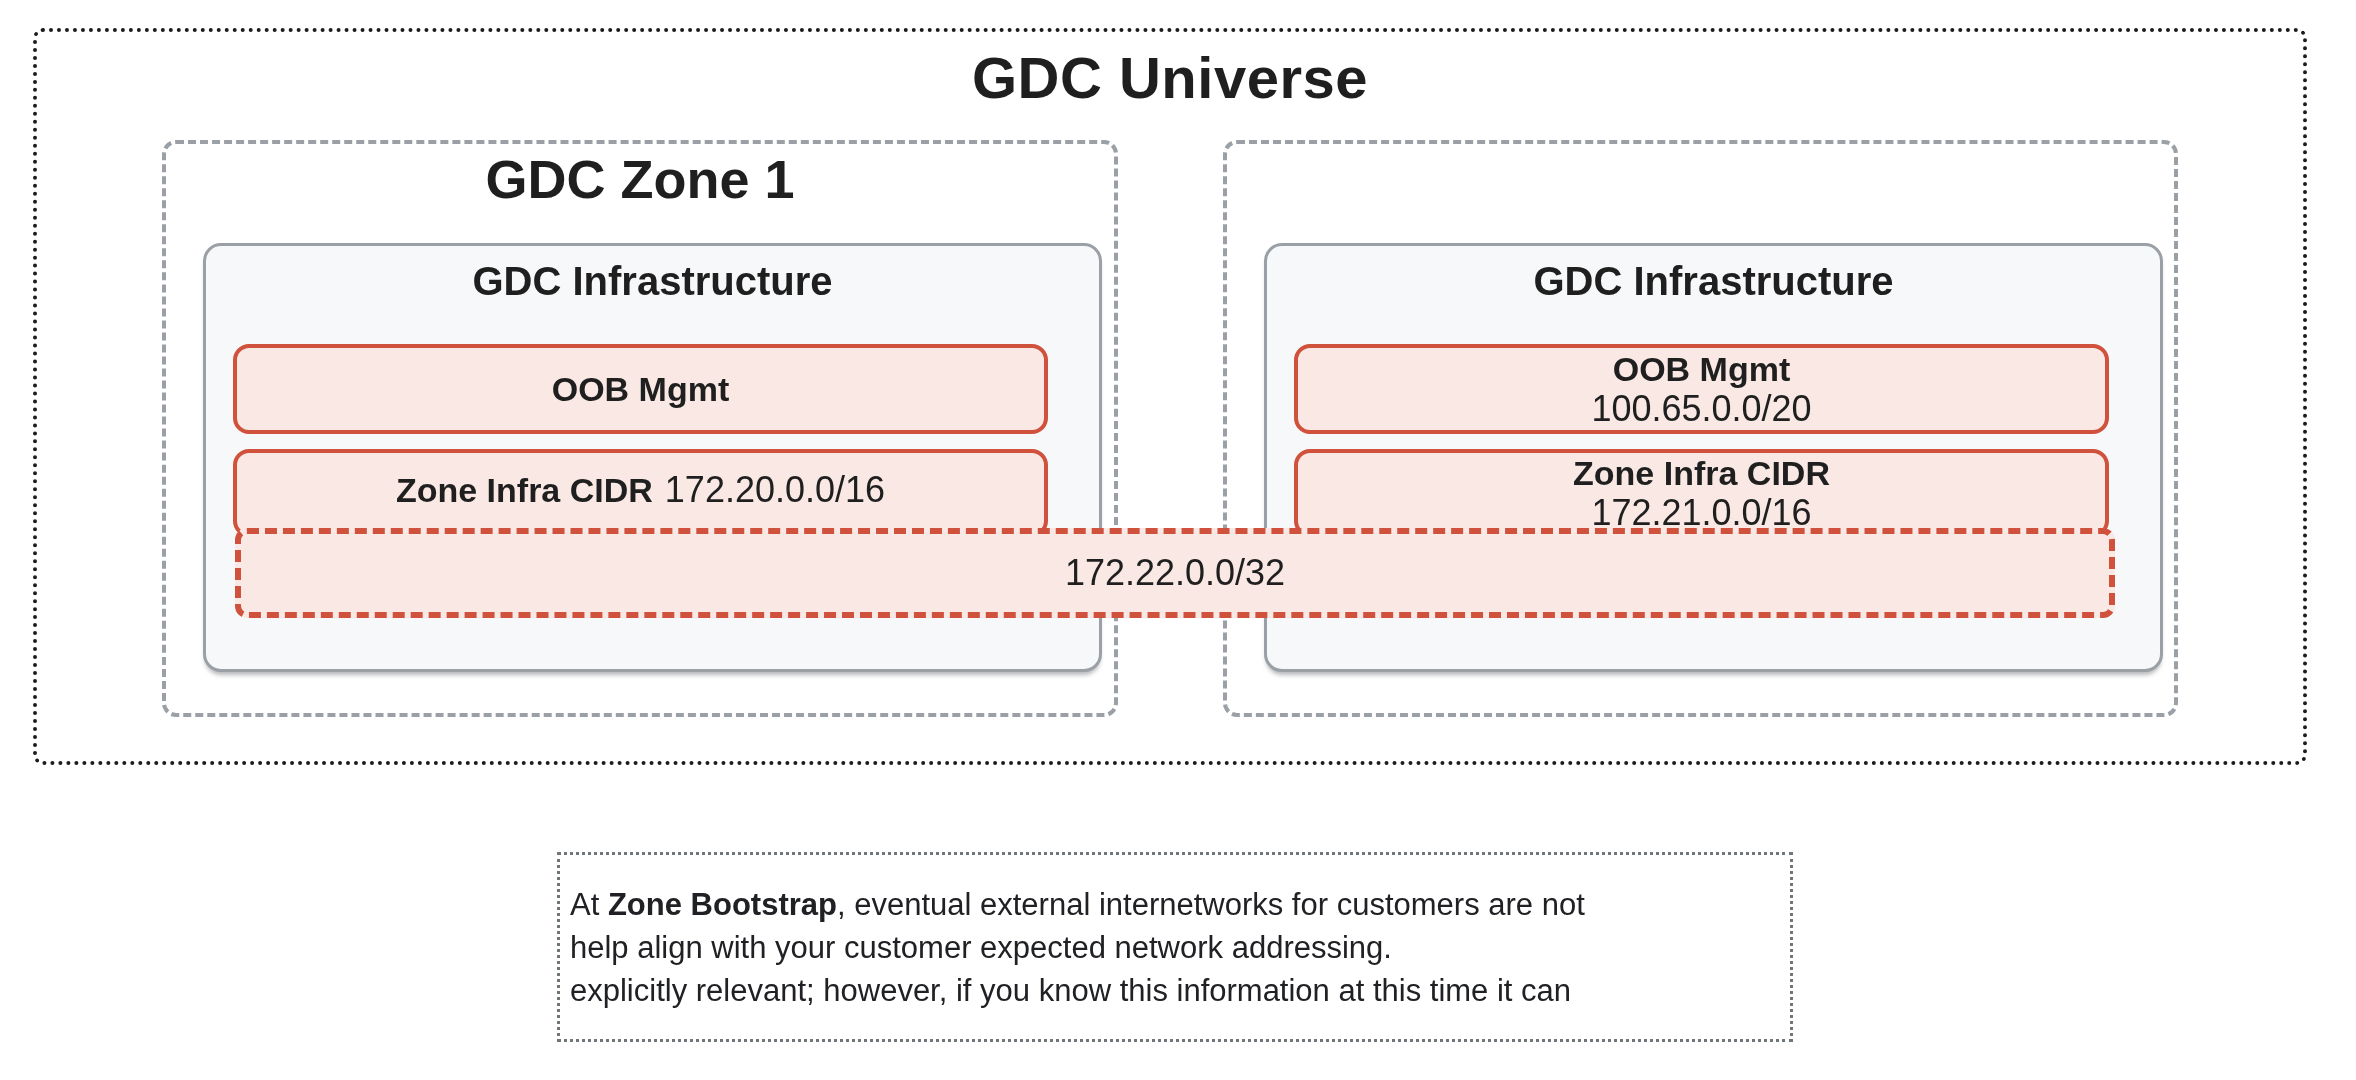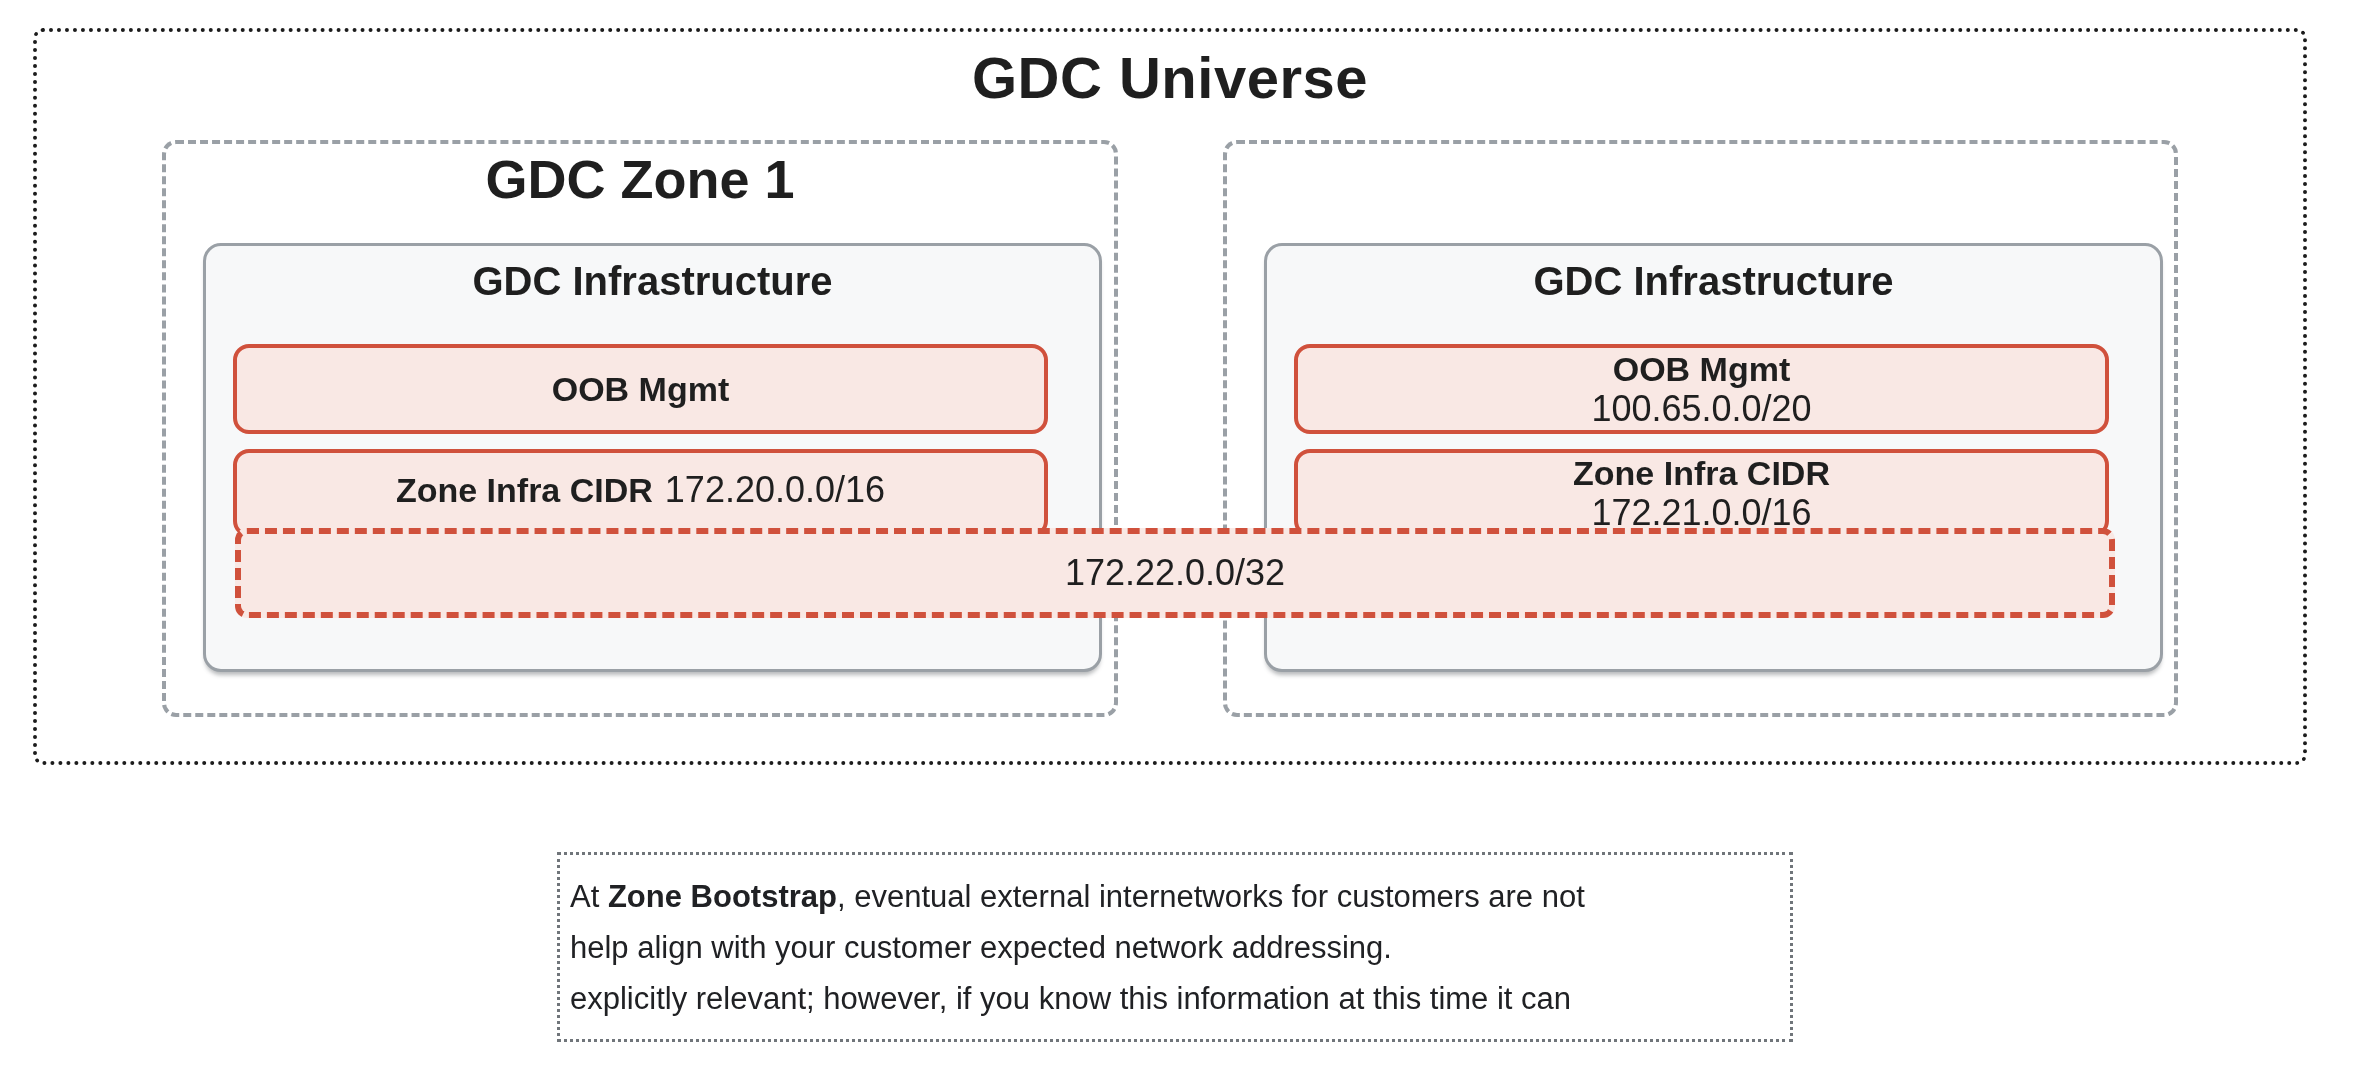--- a/index.html
+++ b/index.html
@@ -47,21 +47,21 @@
     position:absolute; left:235px; top:528px; width:1880px; height:90px;
     background:var(--redFill, #f9e8e4);
     border:6px dashed var(--red, #d0513c); border-radius:12px;
     display:flex; flex-direction:column; align-items:center; justify-content:center;
     line-height:40px; z-index:5; text-align:center;
   }
   .note {
     position:absolute; left:557px; top:852px; width:1236px; height:190px;
     border:3px dotted #70757a;
     display:flex; flex-direction:column; justify-content:center;
-    padding:0 14px 0 10px; font-size:31px; line-height:43px; color:#202124;gap:8px;
+    padding:0 14px 0 10px; font-size:31px; line-height:43px; color:#202124;
   }
   .note-line { white-space:nowrap; }
 </style>
 </head>
 <body>
 
 <div class="canvas">
 
   <div class="universe"></div>
   <div class="universe-title">GDC Universe</div>

